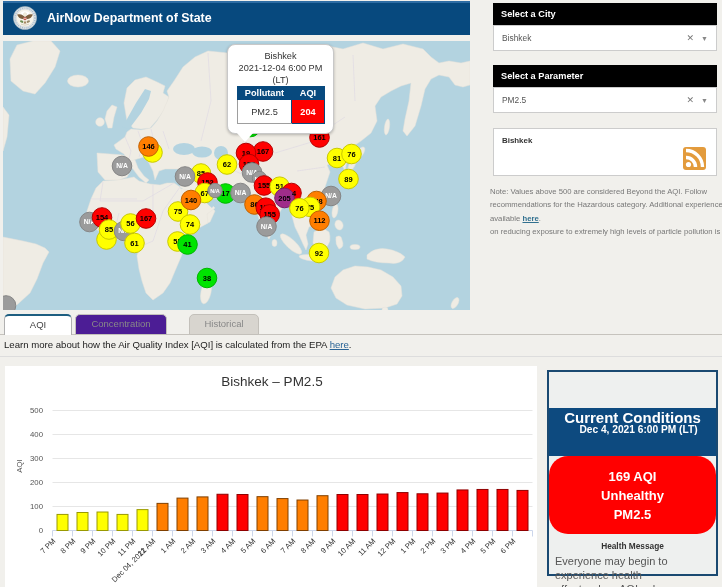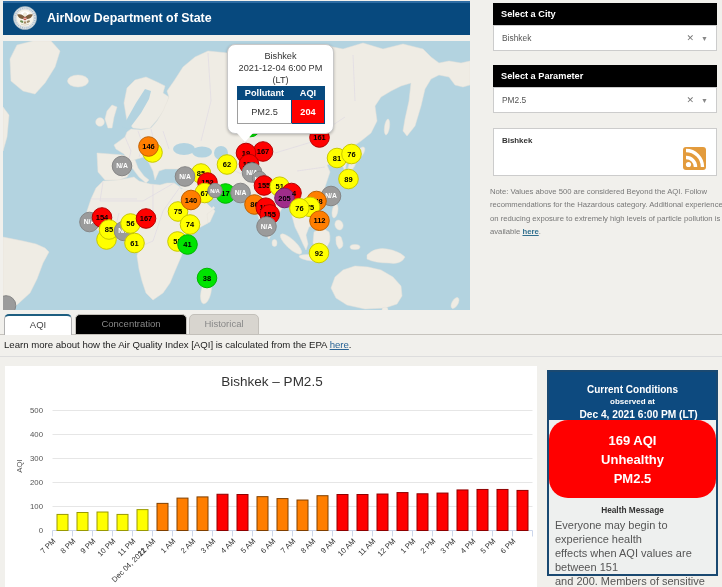--- a/index.html
+++ b/index.html
@@ -22,30 +22,30 @@
           border:1px solid #ccc;box-sizing:border-box;}
   #rssbox .cap{position:absolute;left:8px;top:7px;font-size:7.9px;font-weight:bold;color:#333;}
   #note{left:490px;top:185px;width:232px;font-size:7.7px;color:#777;line-height:13.3px;}
   #note div{white-space:nowrap;}
   #note a{color:#31708f;font-weight:bold;}
   
   .tab{top:314px;height:21px;box-sizing:border-box;font-size:9.5px;text-align:center;
        border-radius:5px 5px 0 0;}
   #tabAQI{left:4px;width:68px;background:#fff;border:1px solid #b0b0b0;border-top:2px solid #1d5e80;
           border-bottom:none;color:#444;line-height:18px;}
-  #tabC{left:75px;width:112px;background:#000000;border:1px solid #c3c0ba;color:#888;line-height:18px;}
+  #tabC{left:75px;width:92px;background:#4c1d95;border:1px solid #c3c0ba;color:#888;line-height:18px;}
   #tabH{left:189px;width:70px;background:#d8d5cf;border:1px solid #c3c0ba;color:#888;line-height:18px;}
   #learn{left:4px;top:339px;font-size:9.6px;color:#222;}
   #learn a{color:#2a6496;}
   #hrline{left:0;top:356px;width:722px;height:1px;background:#ddd;}
   
   #cc{left:547px;top:370px;width:171px;height:206px;border:2px solid #1a4971;
       box-sizing:border-box;background:#eef0ef;}
   #cc .hd{background:#0d4a7f;color:#fff;text-align:center;height:48px;}
-  #cc .hd .l1{font-size:10px;font-weight:bold;padding-top:12px;line-height:11px;}
+  #cc .hd .l1{font-size:15px;font-weight:bold;padding-top:4px;line-height:11px;margin-top:36px;}
   #cc .hd .l2{font-size:8px;font-weight:bold;line-height:13px;}
   #cc .hd .l3{font-size:10.2px;font-weight:bold;line-height:14px;padding-left:12px;}
   #cc .red{background:#ff0000;color:#fff;text-align:center;height:77.5px;padding-top:11px;box-sizing:border-box;border-radius:19px;}
   #cc .red div{font-size:13px;font-weight:bold;line-height:19px;}
   #cc .hm{text-align:center;font-size:8.3px;font-weight:bold;color:#333;margin-top:7px;}
   #cc .body{font-size:11px;color:#555;line-height:14.1px;margin:3px 0 0 6px;}
 </style>
 </head>
 <body>
   <div class="abs" id="hdr">
@@ -308,22 +308,22 @@
     <svg style="position:absolute;right:10px;bottom:5px" width="23" height="23">
       <rect x="0" y="0" width="23" height="23" rx="3" fill="#e39b3c"></rect>
       <circle cx="5.5" cy="17.5" r="2.6" fill="#fff"></circle>
       <path d="M3 10.5 A 9.5 9.5 0 0 1 12.5 20" stroke="#fff" stroke-width="3.4" fill="none"></path>
       <path d="M3 3.5 A 16.5 16.5 0 0 1 19.5 20" stroke="#fff" stroke-width="3.4" fill="none"></path>
     </svg>
   </div>
   <div class="abs" id="note">
     <div>Note: Values above 500 are considered Beyond the AQI. Follow</div>
     <div>recommendations for the Hazardous category. Additional experience</div>
+    <div>available <a href="#">here</a>.</div>
     <div>on reducing exposure to extremely high levels of particle pollution is</div>
-    <div>available <a href="#">here</a>.</div>
   </div>
 
   <div class="abs" style="left:0;top:334px;width:722px;height:1px;background:#c6c3bd;"></div>
   <div class="abs tab" id="tabAQI">AQI</div>
   <div class="abs tab" id="tabC">Concentration</div>
   <div class="abs tab" id="tabH">Historical</div>
   <div class="abs" id="learn">Learn more about how the Air Quality Index [AQI] is calculated from the EPA <a href="#">here</a>.</div>
   <div class="abs" id="hrline"></div>
 
   <svg class="abs" id="chartsvg" style="left:5px;top:366px;background:#fff" width="532" height="221" font-family="Liberation Sans, sans-serif">
@@ -413,21 +413,20 @@
     <text transform="translate(451.0,175.5) rotate(-45)" text-anchor="end" font-size="7.6" fill="#333">3 PM</text>
     <text transform="translate(471.0,175.5) rotate(-45)" text-anchor="end" font-size="7.6" fill="#333">4 PM</text>
     <text transform="translate(491.0,175.5) rotate(-45)" text-anchor="end" font-size="7.6" fill="#333">5 PM</text>
     <text transform="translate(511.0,175.5) rotate(-45)" text-anchor="end" font-size="7.6" fill="#333">6 PM</text>
     <text transform="translate(141.8,184.7) rotate(-45)" text-anchor="end" font-size="7.6" fill="#333">Dec 04, 2021</text>
   </svg>
 
   <div class="abs" id="cc">
     <div class="hd">
       <div class="l1">Current Conditions</div>
-      <div class="l2">observed at</div>
       <div class="l3">Dec 4, 2021 6:00 PM (LT)</div>
     </div>
     <div class="red">
       <div>169 AQI</div>
       <div>Unhealthy</div>
       <div>PM2.5</div>
     </div>
     <div class="hm">Health Message</div>
     <div class="body">Everyone may begin to experience health<br>effects when AQI values are between 151<br>and 200. Members of sensitive groups may<br>experience more serious health effects.</div>
   </div>

